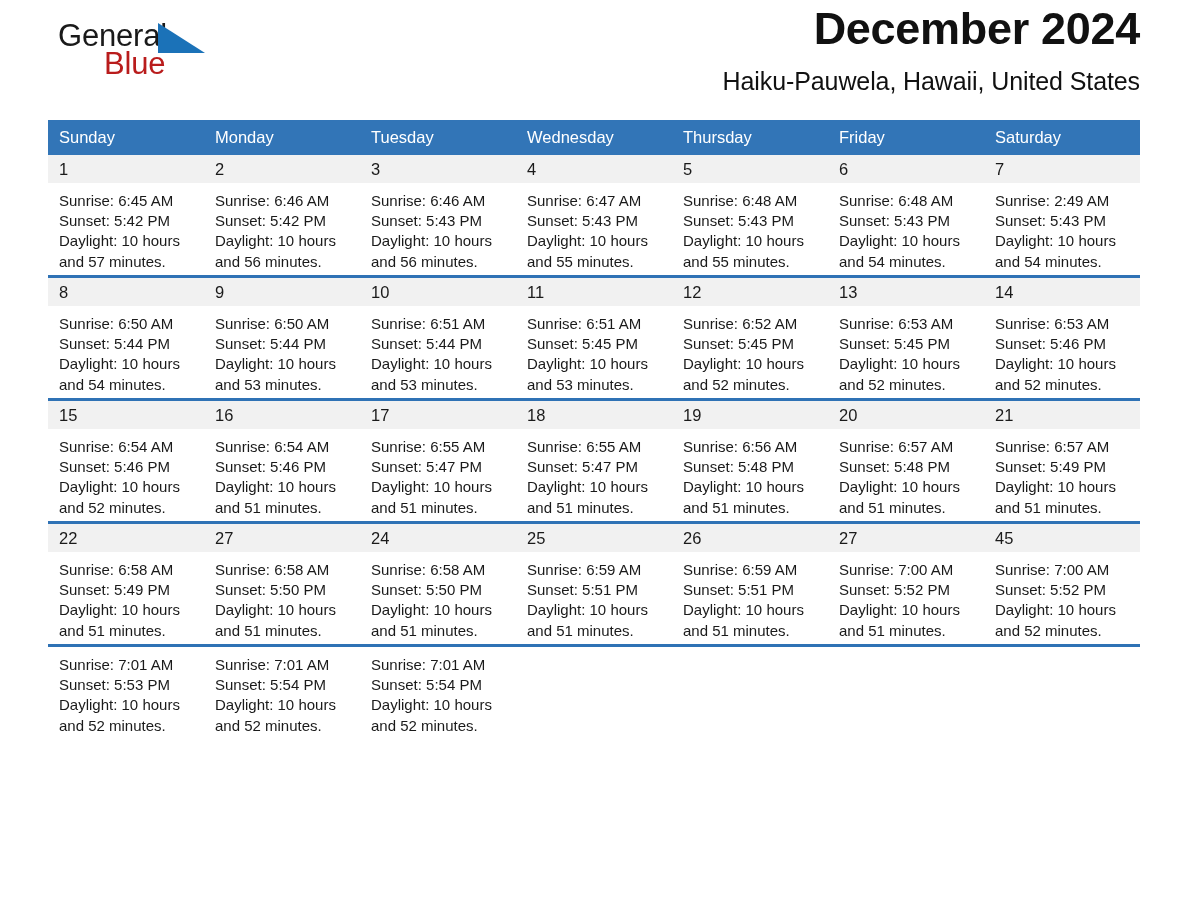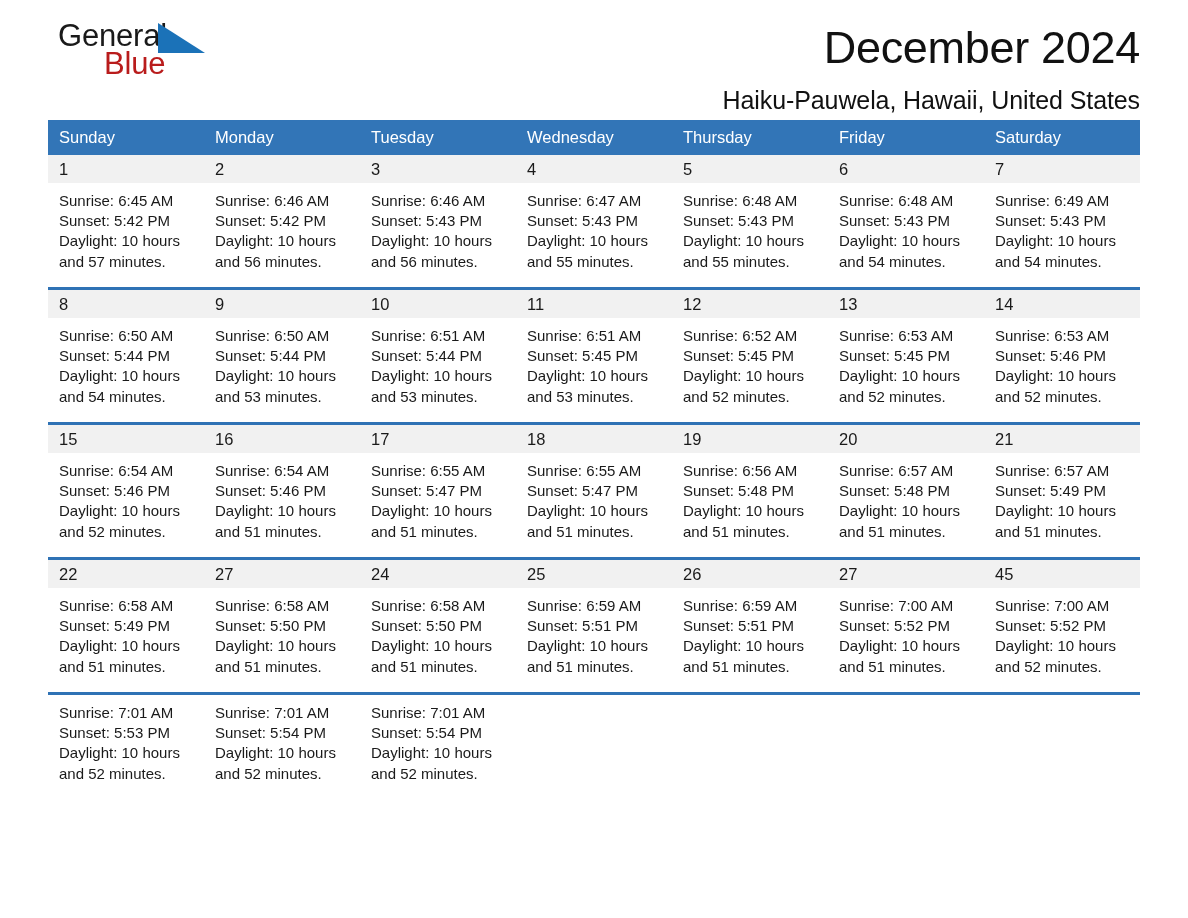--- a/index.html
+++ b/index.html
@@ -63,23 +63,23 @@
   .title-block {
     position: absolute;
     right: 0;
     top: 0;
     text-align: right;
     width: 860px;
   }
   .month-title {
     font-size: 45px;
     line-height: 56px;
-    font-weight: normal;
+    font-weight: bold;
     color: #111111;
-    margin: 20px 0 0 0;
+    margin: 1px 0 0 0;
     letter-spacing: -0.3px;
   }
   .location-title {
     font-size: 25px;
     line-height: 32px;
     font-weight: normal;
     color: #111111;
     margin: 8px 0 4px 0;
     letter-spacing: -0.1px;
   }
@@ -120,21 +120,21 @@
     color: #1a1a1a;
     height: 27px;
     box-sizing: border-box;
     vertical-align: middle;
   }
 
   .detail-row td {
     background: #ffffff;
     padding: 8px 10px 1px 11px;
     vertical-align: top;
-    height: 104px;
+    height: 92px;
     box-sizing: border-box;
     margin-top: 7px;
   }
   .detail {
     font-size: 15px;
     line-height: 20.2px;
     color: #1a1a1a;
     white-space: pre-line;
   }
   .empty-cell { background: #ffffff; }
@@ -224,21 +224,21 @@
 Daylight: 10 hours
 and 55 minutes.</div>
           </td>
         <td>
             <div class="detail">Sunrise: 6:48 AM
 Sunset: 5:43 PM
 Daylight: 10 hours
 and 54 minutes.</div>
           </td>
         <td>
-            <div class="detail">Sunrise: 6:49 AM
+            <div class="detail">Sunrise: 2:49 AM
 Sunset: 5:43 PM
 Daylight: 10 hours
 and 54 minutes.</div>
           </td>
       </tr>
 
       <tr class="week-sep">
           <td colspan="7"></td>
         </tr>
 

